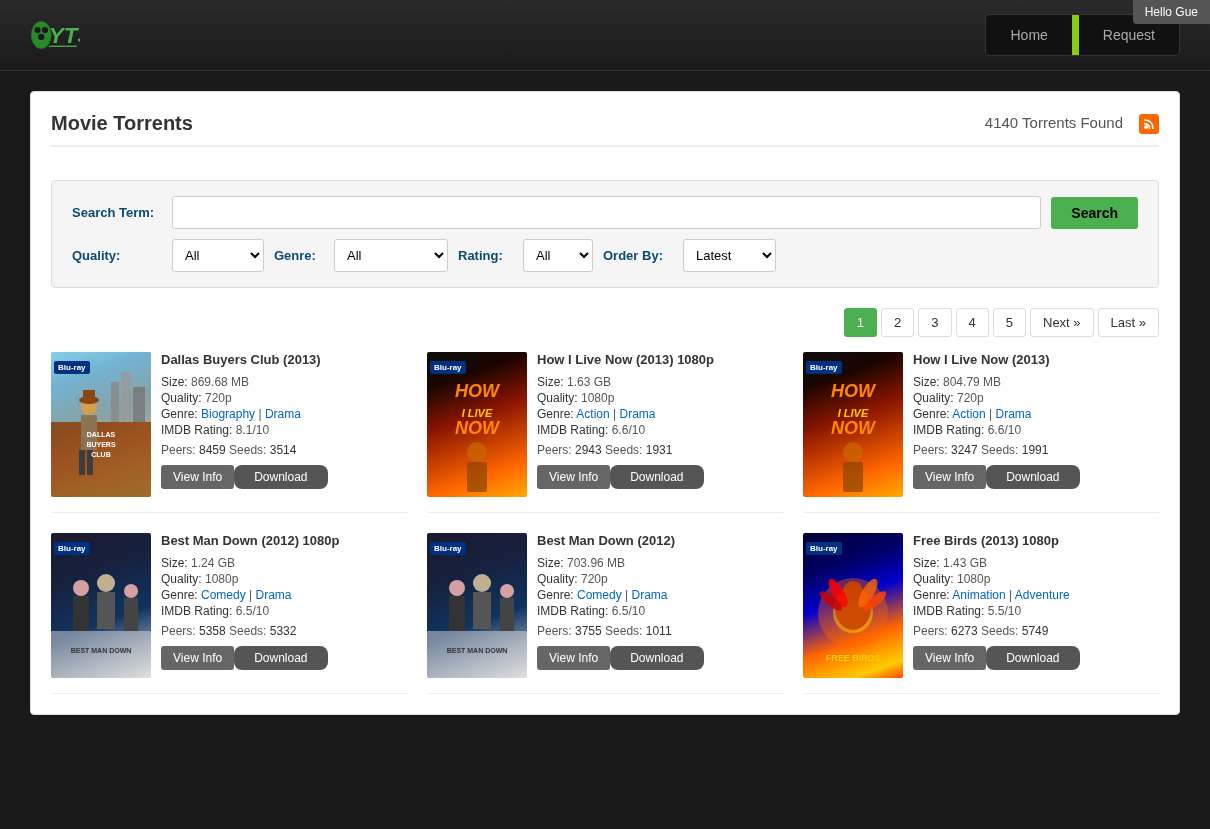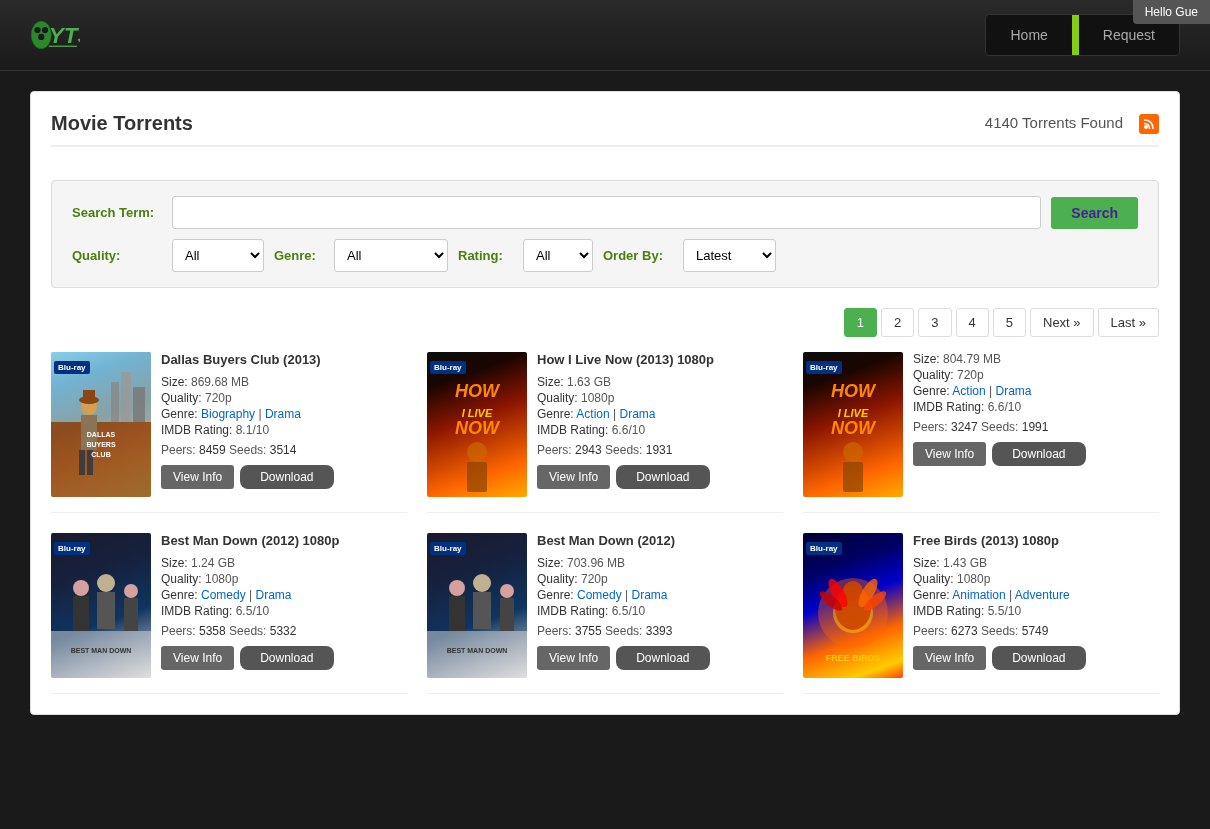--- a/index.html
+++ b/index.html
@@ -109,35 +109,35 @@
     }
     .search-row {
       display: flex;
       align-items: center;
       gap: 10px;
       margin-bottom: 10px;
     }
     .search-row:last-child { margin-bottom: 0; }
     .form-label {
       font-weight: bold;
-      color: #4d7c0f;
+      color: #0c4a6e;
       min-width: 90px;
       font-size: 13px;
     }
     .search-input {
       flex: 1;
       padding: 8px 10px;
       border: 1px solid #ccc;
       border-radius: 3px;
       font-size: 13px;
       outline: none;
     }
     .search-btn {
       background: #4CAF50;
-      color: #4c1d95;
+      color: #000000;
       border: none;
       padding: 8px 20px;
       border-radius: 3px;
       cursor: pointer;
       font-size: 14px;
       font-weight: bold;
     }
     .select-field {
       padding: 7px 25px 7px 8px;
       border: 1px solid #ccc;
@@ -208,21 +208,21 @@
       color: #333;
       font-size: 13px;
       margin-bottom: 6px;
       line-height: 1.3;
     }
     .movie-meta { margin-bottom: 2px; color: #555; font-size: 12px; }
     .movie-meta span { color: #333; }
     .meta-link { color: #0066cc; text-decoration: none; }
     .peers-seeds { margin: 6px 0; font-size: 12px; color: #555; }
     .peers-seeds span { color: #333; }
-    .action-btns { display: flex; gap: 6px; margin-top: 8px; }
+    .action-btns { display: flex; margin-top: 8px; }
     .btn-info {
       padding: 5px 12px;
       background: #666;
       color: white;
       border: none;
       border-radius: 3px;
       cursor: pointer;
       font-size: 12px;
     }
     .btn-download {
@@ -420,20 +420,21 @@
               <rect width="100" height="145" fill="transparent"></rect>
               <text x="50" y="45" font-size="18" fill="#ff8800" text-anchor="middle" font-weight="bold" font-style="italic">HOW</text>
               <text x="50" y="65" font-size="11" fill="#ffcc00" text-anchor="middle" font-weight="bold" font-style="italic">I LIVE</text>
               <text x="50" y="82" font-size="18" fill="#ff8800" text-anchor="middle" font-weight="bold" font-style="italic">NOW</text>
               <ellipse cx="50" cy="100" rx="10" ry="10" fill="#cc6600" opacity="0.7"></ellipse>
               <rect x="40" y="110" width="20" height="30" fill="#884400" opacity="0.7" rx="2"></rect>
             </svg>
           </div>
         </div>
         <div class="movie-info">
+          <div class="movie-title">How I Live Now (2013)</div>
           <div class="movie-meta"><span>Size:</span> 804.79 MB</div>
           <div class="movie-meta"><span>Quality:</span> 720p</div>
           <div class="movie-meta"><span>Genre:</span> <a href="#" class="meta-link">Action</a> | <a href="#" class="meta-link">Drama</a></div>
           <div class="movie-meta"><span>IMDB Rating:</span> 6.6/10</div>
           <div class="peers-seeds">Peers: <span>3247</span> Seeds: <span>1991</span></div>
           <div class="action-btns">
             <button class="btn-info">View Info</button>
             <button class="btn-download">Download</button>
           </div>
         </div>
@@ -488,21 +489,21 @@
               <text x="50" y="120" font-size="7" fill="#333" text-anchor="middle" font-weight="bold">BEST MAN DOWN</text>
             </svg>
           </div>
         </div>
         <div class="movie-info">
           <div class="movie-title">Best Man Down (2012)</div>
           <div class="movie-meta"><span>Size:</span> 703.96 MB</div>
           <div class="movie-meta"><span>Quality:</span> 720p</div>
           <div class="movie-meta"><span>Genre:</span> <a href="#" class="meta-link">Comedy</a> | <a href="#" class="meta-link">Drama</a></div>
           <div class="movie-meta"><span>IMDB Rating:</span> 6.5/10</div>
-          <div class="peers-seeds">Peers: <span>3755</span> Seeds: <span>3393</span></div>
+          <div class="peers-seeds">Peers: <span>3755</span> Seeds: <span>1011</span></div>
           <div class="action-btns">
             <button class="btn-info">View Info</button>
             <button class="btn-download">Download</button>
           </div>
         </div>
       </div>
 
       <div class="movie-card">
         <div class="movie-poster">
           <div class="poster-inner" style="background: linear-gradient(160deg, #000033 0%, #000066 25%, #0000cc 45%, #ff6600 70%, #ffcc00 90%, #ff4400 100%);">

